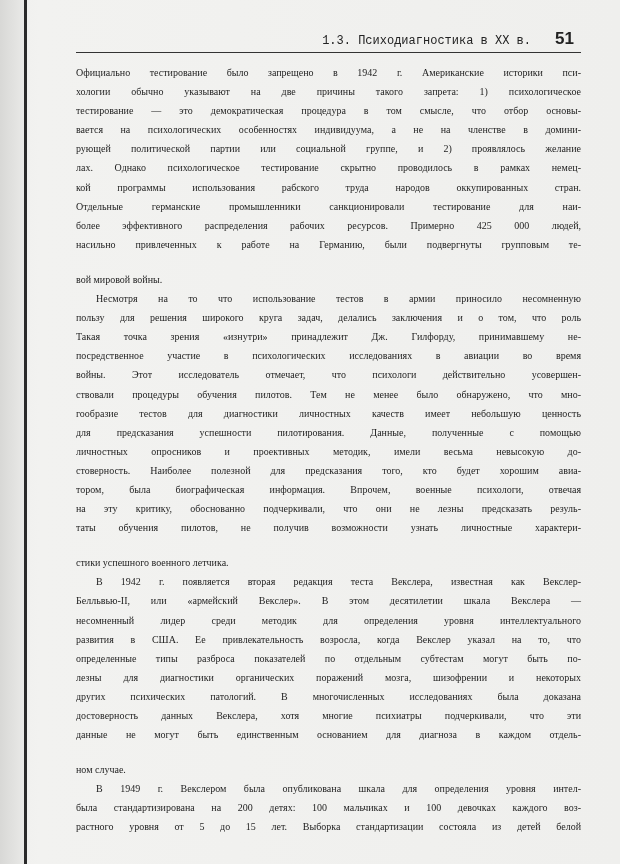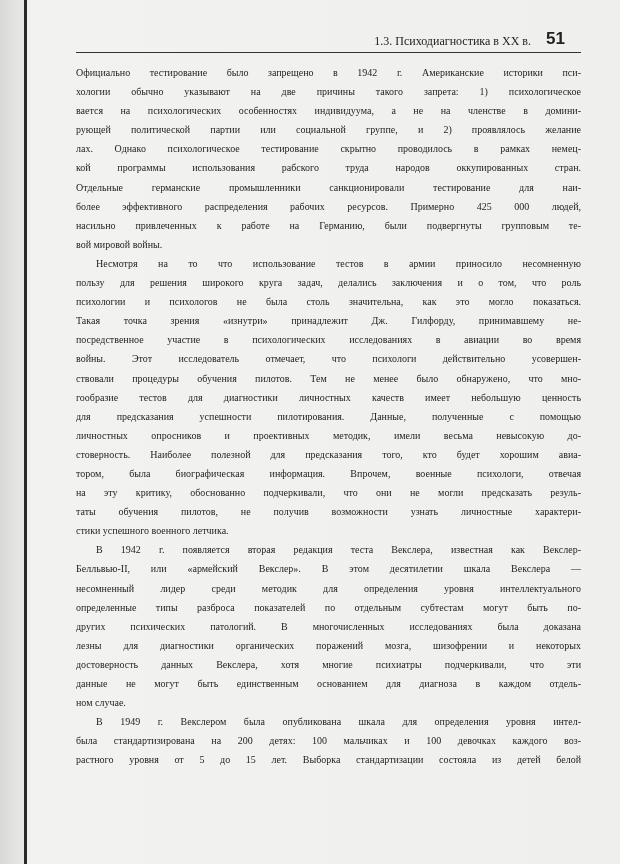--- a/index.html
+++ b/index.html
@@ -21,87 +21,88 @@
   .gutter-shadow {
     position: absolute; left: 0; top: 0; width: 24px; height: 864px;
     background: linear-gradient(90deg, #d8d8d6, #e9e9e7);
   }
   .running-head {
     position: absolute; left: 76px; top: 26px; width: 505px; height: 26px;
     border-bottom: 1.5px solid #333;
   }
   .running-head .title {
     position: absolute; right: 50px; top: 8px;
-    font-family: Liberation Serif, serif;
+    font-family: Liberation Mono, monospace;
     font-size: 12px; color: #222;
   }
   .running-head .pageno {
-    position: absolute; right: 16px; top: 3px;
+    position: absolute; right: 7px; top: 3px;
     font-family: "Liberation Sans", "DejaVu Sans", sans-serif;
     font-size: 17px; font-weight: bold; color: #222;
   }
   .body-text {
     position: absolute; left: 76px; top: 63px; width: 505px;
     font-size: 10px; line-height: 19.1px;
     text-align: justify;
     hyphens: manual;
   }
   .body-text p { margin: 0; text-indent: 0; }
   .body-text .line { display: block; text-align: justify; text-align-last: justify; white-space: nowrap; }
-  .body-text .line.last { text-align-last: left; }
+  .body-text .line.last { text-align-last: left; margin-top: 16px; }
 </style>
 </head>
 <body>
 
 <div class="page">
   <div class="gutter-shadow"></div>
   <div class="gutter-line"></div>
 
   <div class="running-head">
     <span class="title">1.3. Психодиагностика в XX в.</span>
     <span class="pageno">51</span>
   </div>
 
   <div class="body-text" id="body-text">
       <p>
         <span class="line">Официально тестирование было запрещено в 1942 г. Американские историки пси-</span>
         <span class="line">хологии обычно указывают на две причины такого запрета: 1) психологическое</span>
+        <span class="line">тестирование — это демократическая процедура в том смысле, что отбор основы-</span>
         <span class="line">вается на психологических особенностях индивидуума, а не на членстве в домини-</span>
         <span class="line">рующей политической партии или социальной группе, и 2) проявлялось желание</span>
         <span class="line">лах. Однако психологическое тестирование скрытно проводилось в рамках немец-</span>
         <span class="line">кой программы использования рабского труда народов оккупированных стран.</span>
         <span class="line">Отдельные германские промышленники санкционировали тестирование для наи-</span>
         <span class="line">более эффективного распределения рабочих ресурсов. Примерно 425 000 людей,</span>
         <span class="line">насильно привлеченных к работе на Германию, были подвергнуты групповым те-</span>
         <span class="line last">вой мировой войны.</span>
       </p>
       <p>
         <span class="line" style="text-indent: 20px;">Несмотря на то что использование тестов в армии приносило несомненную</span>
         <span class="line">пользу для решения широкого круга задач, делались заключения и о том, что роль</span>
-        <span class="line">психологии и психологов не была столь значительна, как это могло показаться.</span>
         <span class="line">Такая точка зрения «изнутри» принадлежит Дж. Гилфорду, принимавшему не-</span>
         <span class="line">посредственное участие в психологических исследованиях в авиации во время</span>
         <span class="line">войны. Этот исследователь отмечает, что психологи действительно усовершен-</span>
         <span class="line">ствовали процедуры обучения пилотов. Тем не менее было обнаружено, что мно-</span>
         <span class="line">гообразие тестов для диагностики личностных качеств имеет небольшую ценность</span>
         <span class="line">для предсказания успешности пилотирования. Данные, полученные с помощью</span>
         <span class="line">личностных опросников и проективных методик, имели весьма невысокую до-</span>
         <span class="line">стоверность. Наиболее полезной для предсказания того, кто будет хорошим авиа-</span>
         <span class="line">тором, была биографическая информация. Впрочем, военные психологи, отвечая</span>
-        <span class="line">на эту критику, обоснованно подчеркивали, что они не могли предсказать резуль-</span>
+        <span class="line">на эту критику, обоснованно подчеркивали, что они не лезны предсказать резуль-</span>
         <span class="line">таты обучения пилотов, не получив возможности узнать личностные характери-</span>
         <span class="line last">стики успешного военного летчика.</span>
       </p>
       <p>
         <span class="line" style="text-indent: 20px;">В 1942 г. появляется вторая редакция теста Векслера, известная как Векслер-</span>
         <span class="line">Белльвью-II, или «армейский Векслер». В этом десятилетии шкала Векслера —</span>
         <span class="line">несомненный лидер среди методик для определения уровня интеллектуального</span>
+        <span class="line">развития в США. Ее привлекательность возросла, когда Векслер указал на то, что</span>
         <span class="line">определенные типы разброса показателей по отдельным субтестам могут быть по-</span>
+        <span class="line">лезны для диагностики органических поражений мозга, шизофрении и некоторых</span>
         <span class="line">других психических патологий. В многочисленных исследованиях была доказана</span>
-        <span class="line">лезны для диагностики органических поражений мозга, шизофрении и некоторых</span>
         <span class="line">достоверность данных Векслера, хотя многие психиатры подчеркивали, что эти</span>
         <span class="line">данные не могут быть единственным основанием для диагноза в каждом отдель-</span>
         <span class="line last">ном случае.</span>
       </p>
       <p>
         <span class="line" style="text-indent: 20px;">В 1949 г. Векслером была опубликована шкала для определения уровня интел-</span>
         <span class="line">была стандартизирована на 200 детях: 100 мальчиках и 100 девочках каждого воз-</span>
         <span class="line">растного уровня от 5 до 15 лет. Выборка стандартизации состояла из детей белой</span>
       </p>
     </div>

